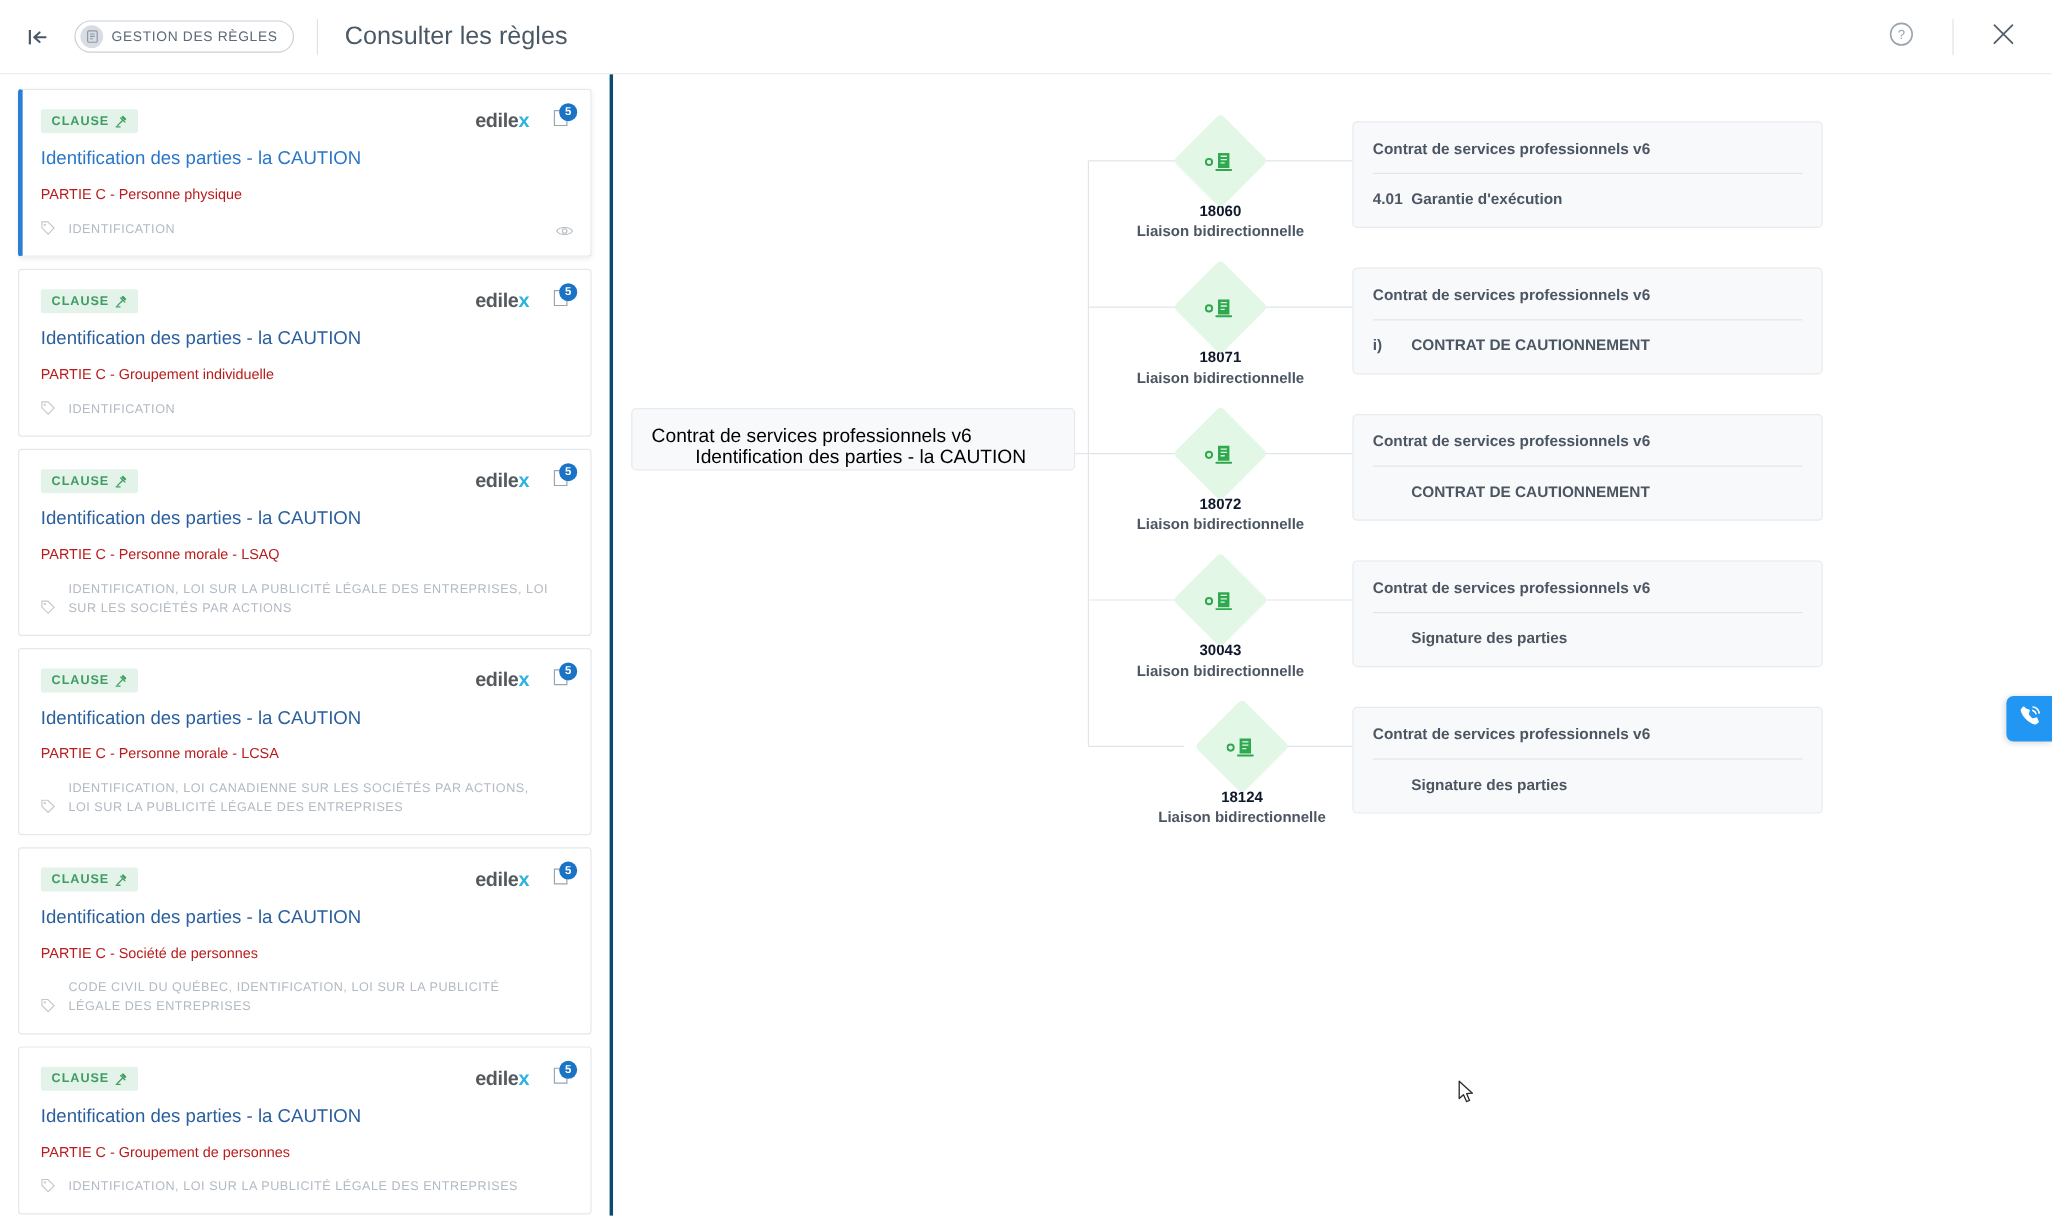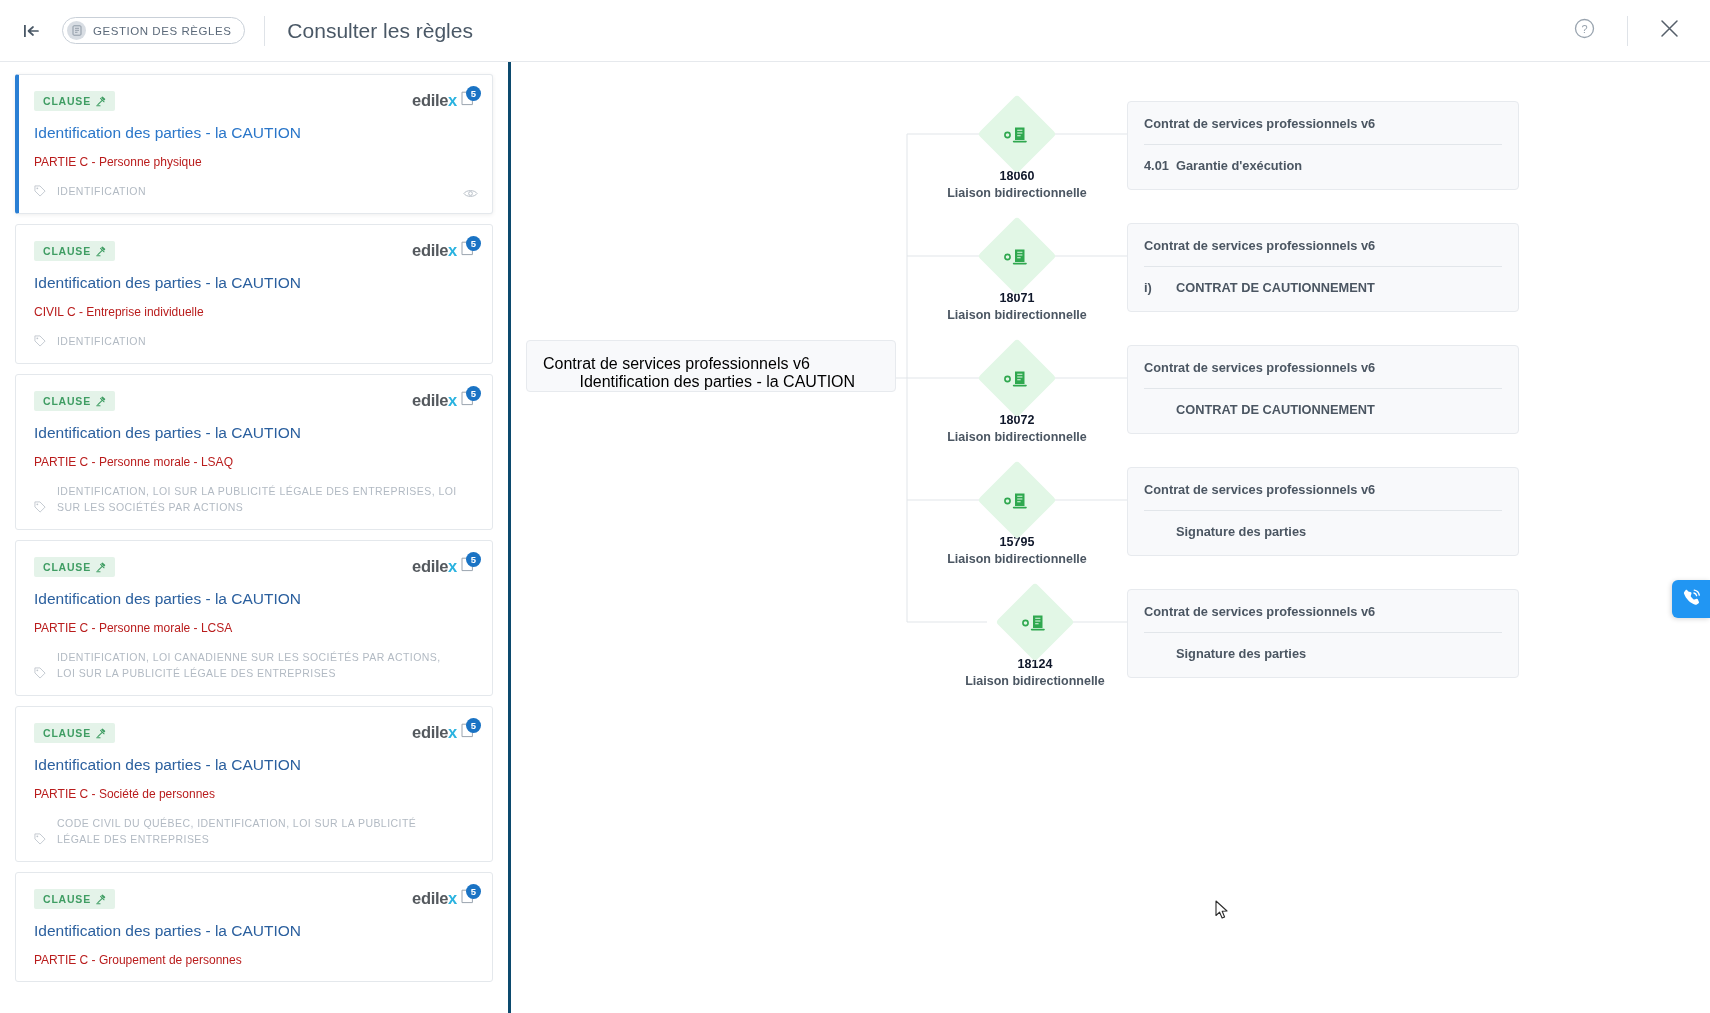--- a/index.html
+++ b/index.html
@@ -118,21 +118,21 @@
     background: #e4f3e9;
     color: #3f9d63;
     font-size: 10.5px;
     font-weight: 700;
     letter-spacing: 0.8px;
     padding: 4px 8px 4px 9px;
     border-radius: 2px;
   }
   .badge-clause .gavel { margin-left: 5px; display:block; }
 
-  .brand-wrap { display: flex; align-items: center; gap: 4px; }
+  .brand-wrap { display: flex; align-items: center; gap: 20px; }
   .brand-edilex {
     font-size: 16.5px; font-weight: 700; letter-spacing: -0.3px;
     color: #54595e;
   }
   .brand-edilex i { color: #2bb3e0; font-style: normal; }
   .brand-doc { position: relative; display:flex; align-items:center; }
   .brand-count {
     position: absolute; top: -5px; right: -7px;
     width: 15px; height: 15px; border-radius: 50%;
     background: #1a73c4; color: #fff;
@@ -350,21 +350,21 @@
             <span class="brand-doc">
               <span><svg width="13" height="15" viewBox="0 0 13 15">
                   <path d="M1 1.2 H8 L11.4 4.4 V13.6 H1 Z" fill="none" stroke="#9aa4af" stroke-width="1"></path>
                   <path d="M8 1.2 V4.4 H11.4" fill="none" stroke="#9aa4af" stroke-width="1"></path>
                 </svg></span>
               <span class="brand-count">5</span>
             </span>
           </span>
         </div>
         <div class="card-title">Identification des parties - la CAUTION</div>
-        <div class="card-sub">CIVIL C - Entreprise individuelle</div>
+        <div class="card-sub">PARTIE C - Groupement individuelle</div>
         <div class="card-tags">
           <span class="tag-icon"><svg width="12" height="12" viewBox="0 0 13 13">
               <path d="M1 1 H6.4 L12 6.6 L6.6 12 L1 6.4 Z" fill="none" stroke="#c0c7ce" stroke-width="1"></path>
               <circle cx="3.6" cy="3.6" r="1" fill="#c0c7ce"></circle>
             </svg></span>
           <span class="tag-text">IDENTIFICATION</span>
         </div>
       </div>
       <div class="clause-card">
         <div class="card-top">
@@ -483,20 +483,27 @@
               <span><svg width="13" height="15" viewBox="0 0 13 15">
                   <path d="M1 1.2 H8 L11.4 4.4 V13.6 H1 Z" fill="none" stroke="#9aa4af" stroke-width="1"></path>
                   <path d="M8 1.2 V4.4 H11.4" fill="none" stroke="#9aa4af" stroke-width="1"></path>
                 </svg></span>
               <span class="brand-count">5</span>
             </span>
           </span>
         </div>
         <div class="card-title">Identification des parties - la CAUTION</div>
         <div class="card-sub">PARTIE C - Groupement de personnes</div>
+        <div class="card-tags">
+          <span class="tag-icon"><svg width="12" height="12" viewBox="0 0 13 13">
+              <path d="M1 1 H6.4 L12 6.6 L6.6 12 L1 6.4 Z" fill="none" stroke="#c0c7ce" stroke-width="1"></path>
+              <circle cx="3.6" cy="3.6" r="1" fill="#c0c7ce"></circle>
+            </svg></span>
+          <span class="tag-text">IDENTIFICATION, LOI SUR LA PUBLICITÉ LÉGALE DES ENTREPRISES</span>
+        </div>
       </div>
     </div>
 
   <div class="canvas">
     <div class="graph">
 
       <svg class="lines">
 
         <path d="M396 72 L396 560" stroke="#e1e5e9" stroke-width="1" fill="none"></path>
 
@@ -570,21 +577,21 @@
             <div class="diamond">
               <span class="diamond-inner">
                 <svg width="26" height="20" viewBox="0 0 26 20">
                   <circle cx="3.5" cy="11" r="2.6" fill="none" stroke="#2fa84f" stroke-width="1.6"></circle>
                   <path d="M11 3.5 H20.5 V16 H11 Z" fill="#2fa84f"></path>
                   <path d="M13.2 6.2 H18.4 M13.2 9 H18.4 M13.2 11.8 H16.6" stroke="#e2f7e6" stroke-width="1.1"></path>
                   <path d="M9.6 17.6 H22" stroke="#2fa84f" stroke-width="1.6" stroke-linecap="round"></path>
                 </svg>
               </span>
             </div>
-            <div class="node-id">15795</div>
+            <div class="node-id">30043</div>
             <div class="node-label">Liaison bidirectionnelle</div>
           </div>
           <div class="node" style="left: 449px; top: 532px;">
             <div class="diamond">
               <span class="diamond-inner">
                 <svg width="26" height="20" viewBox="0 0 26 20">
                   <circle cx="3.5" cy="11" r="2.6" fill="none" stroke="#2fa84f" stroke-width="1.6"></circle>
                   <path d="M11 3.5 H20.5 V16 H11 Z" fill="#2fa84f"></path>
                   <path d="M13.2 6.2 H18.4 M13.2 9 H18.4 M13.2 11.8 H16.6" stroke="#e2f7e6" stroke-width="1.1"></path>
                   <path d="M9.6 17.6 H22" stroke="#2fa84f" stroke-width="1.6" stroke-linecap="round"></path>

